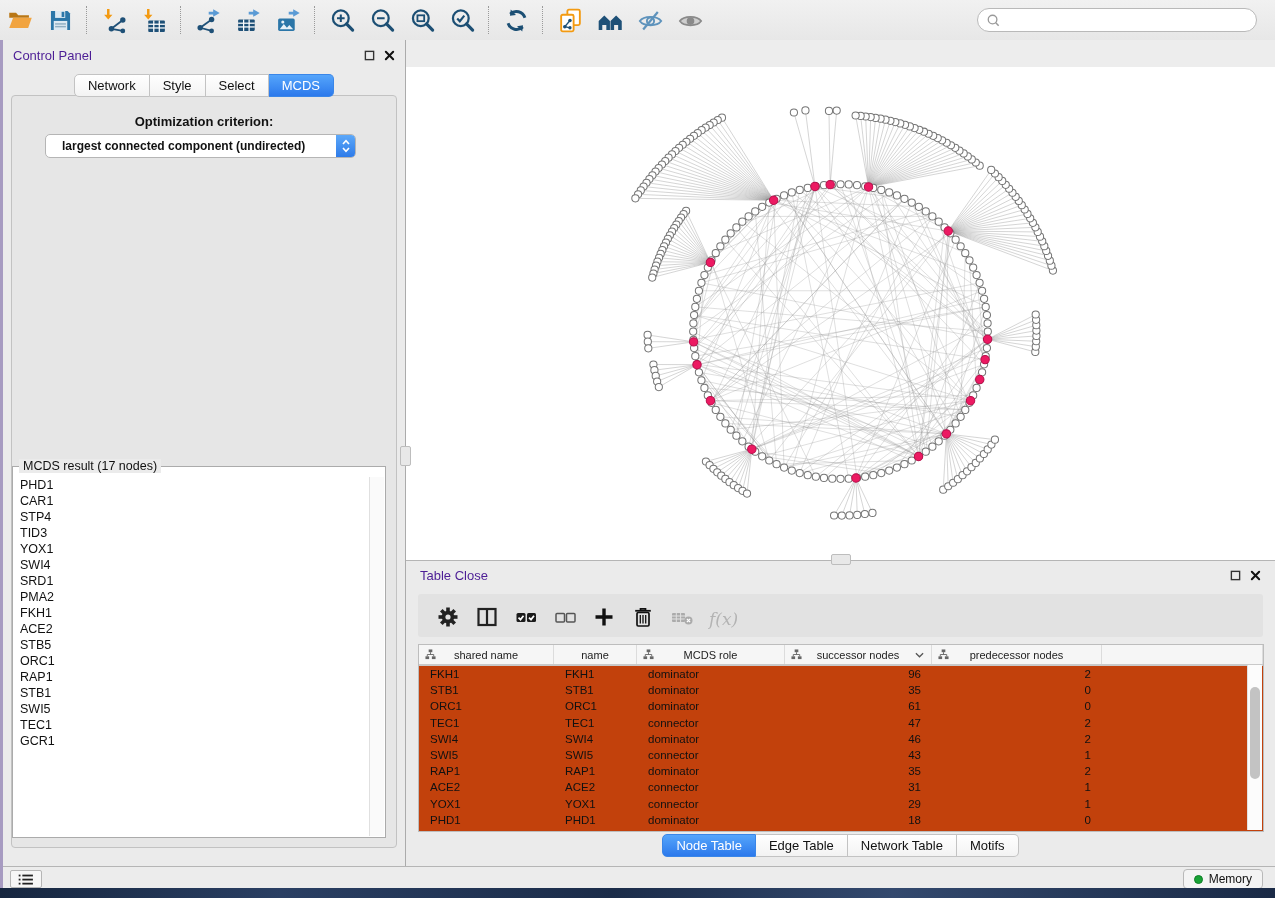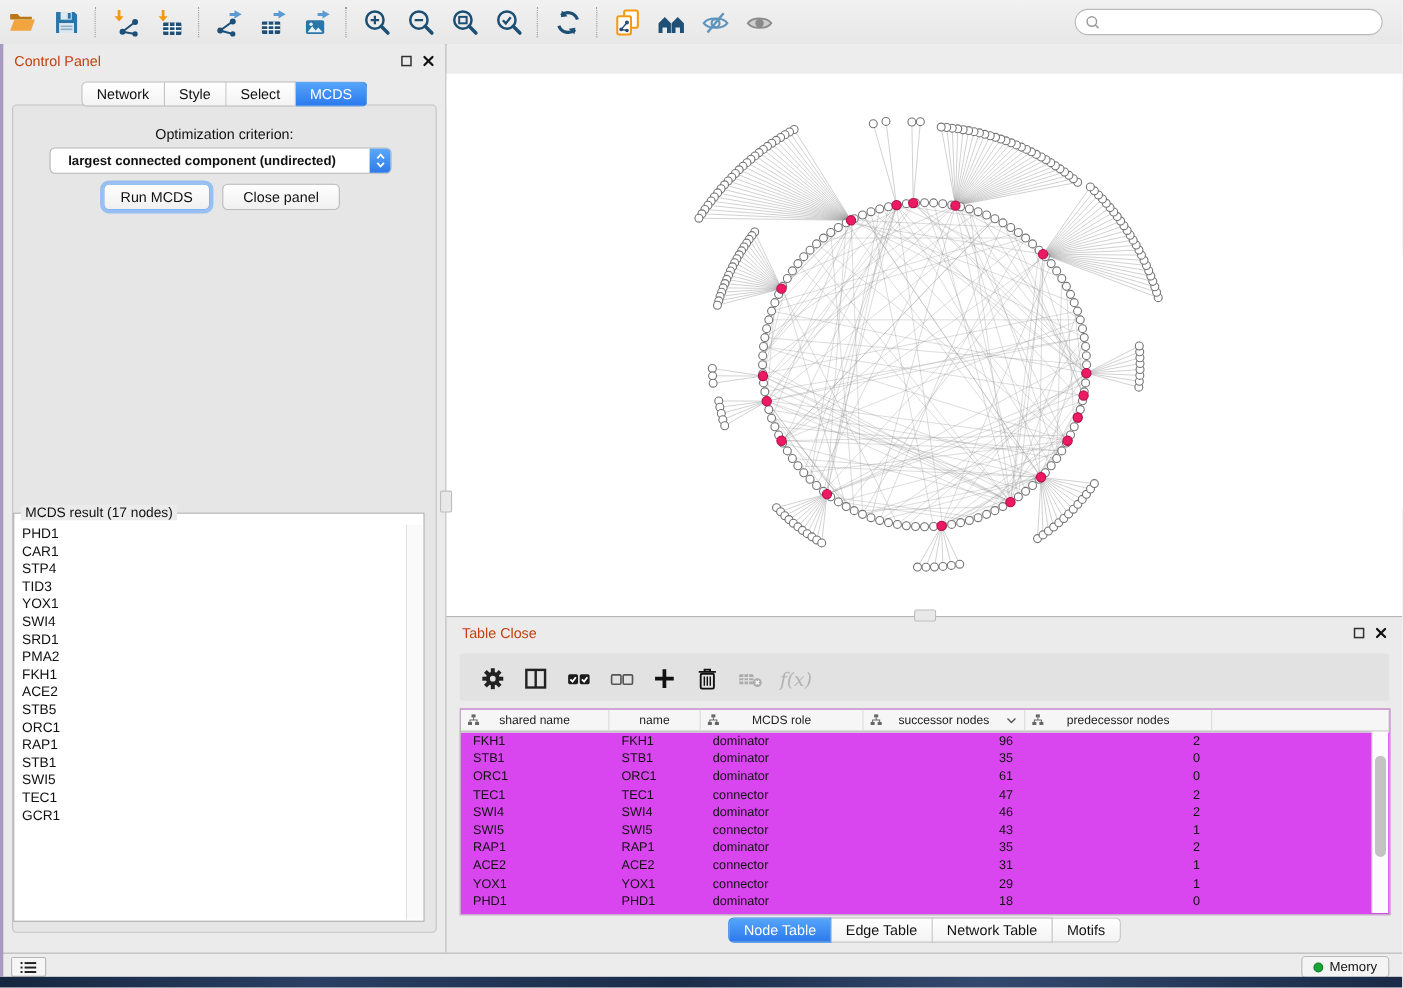--- a/index.html
+++ b/index.html
@@ -10,35 +10,35 @@
            background:linear-gradient(#F1F1F1,#E7E7E7);border-bottom:1px solid #BDBDBD;
            display:flex;align-items:center;}
   .tbtn{width:40px;height:34px;display:flex;align-items:center;justify-content:center;cursor:default;}
   .tbtn svg{width:27px;height:27px;}
   .tsep{width:1px;height:28px;border-left:1px dotted #9a9a9a;margin:0 6px;}
   .search-wrap{position:absolute;right:18px;top:8px;width:280px;height:24px;background:#fff;
                border:1px solid #B9B9B9;border-radius:12px;display:flex;align-items:center;padding-left:8px;box-sizing:border-box;}
   .search-wrap svg{width:15px;height:15px;}
   .search-wrap input{border:none;outline:none;flex:1;font:12px "Liberation Sans",sans-serif;background:transparent;margin-left:4px;}
   
-  .panel-title{font-size:13px;color:#c2410c;}
+  .panel-title{font-size:13px;color:#4c1d95;}
   .win-icons{display:flex;gap:9px;align-items:center;}
   .win-icons svg{width:11px;height:11px;}
   
   .control-panel{position:absolute;left:3px;top:40px;width:402px;height:826px;background:#EBEBEB;}
   .cp-header{position:absolute;left:10px;top:8px;right:10px;display:flex;justify-content:space-between;align-items:center;}
   .cp-tabs{position:absolute;top:34px;left:0;right:0;display:flex;justify-content:center;z-index:2;}
   .seg-btn{font-size:13px;padding:3px 13px;background:linear-gradient(#FFFFFF,#F3F3F3);
            border:1px solid #C3C3C3;border-left-width:0;color:#111;cursor:default;}
   .seg-btn:first-child{border-left-width:1px;border-radius:5px 0 0 5px;}
   .seg-btn:last-child{border-radius:0 5px 5px 0;}
   .seg-btn.active{background:linear-gradient(#55A5FB,#2C79EC);color:#fff;border-color:#3A86E8;}
   .cp-body{position:absolute;left:8px;right:8px;top:55px;bottom:18px;background:#E6E6E6;
            border:1px solid #C2C2C2;border-radius:4px;}
-  .opt-label{position:absolute;top:74px;left:0;right:0;text-align:center;font-size:13px;}
+  .opt-label{position:absolute;top:74px;left:0;right:0;text-align:center;font-size:13px;font-weight:bold;}
   .dropdown{position:absolute;left:42px;top:94px;width:311px;height:24px;background:#fff;
             border:1px solid #B5B5B5;border-radius:5px;display:flex;align-items:center;box-sizing:border-box;}
   .dropdown .dd-text{flex:1;font-size:12px;padding-left:16px;white-space:nowrap;overflow:hidden;font-weight:bold;}
   .dd-stepper{width:19px;height:22px;border-radius:0 4px 4px 0;background:linear-gradient(#5CA8F9,#2E7BE9);
               display:flex;align-items:center;justify-content:center;}
   .dd-stepper svg{width:10px;height:16px;}
   .btn-row{position:absolute;top:127px;left:0;right:0;height:24px;}
   .mac-btn{position:absolute;height:24px;background:linear-gradient(#FFFFFF,#F0F0F0);
            border:1px solid #BCBCBC;border-radius:5px;font-size:13px;color:#111;
            display:flex;align-items:center;justify-content:center;box-sizing:border-box;cursor:default;}
@@ -65,21 +65,21 @@
   .h-grip{position:absolute;left:425px;top:514px;width:18px;height:9px;background:#E8E8E8;
           border:1px solid #BDBDBD;border-radius:2px;z-index:5;}
   
   .table-panel{position:absolute;left:0;bottom:0;right:0;height:306px;background:#EBEBEB;border-top:1px solid #B5B5B5;box-sizing:border-box;}
   .tp-header{position:absolute;left:14px;top:7px;right:14px;display:flex;justify-content:space-between;align-items:center;}
   .tp-toolbar{position:absolute;left:12px;right:12px;top:33px;height:43px;background:#E2E2E2;
               border-radius:3px;display:flex;align-items:center;padding-left:16px;gap:12px;box-sizing:border-box;}
   .tp-tbtn{width:27px;height:27px;display:flex;align-items:flex-end;justify-content:center;}
   .tp-tbtn svg{width:24px;height:24px;}
   .fx-label{font:italic 17px "DejaVu Serif",serif;color:#B3B3B3;margin-left:2px;}
-  .table-wrap{position:absolute;left:12px;top:83px;width:846px;height:188px;background:#d946ef;
+  .table-wrap{position:absolute;left:12px;top:83px;width:846px;height:188px;background:#c2410c;
               border:1px solid #BDBDBD;box-sizing:border-box;overflow:hidden;}
   .thead{display:flex;height:19px;background:#F6F6F6;border-bottom:2px solid #C9C9C9;}
   .th{position:relative;display:flex;align-items:center;justify-content:center;font-size:11px;
       color:#222;border-right:1px solid #DCDCDC;box-sizing:border-box;}
   .th .col-ico{position:absolute;left:6px;width:11px;height:11px;}
   .th .sort-ico{position:absolute;right:7px;width:9px;height:6px;}
   .tr{display:flex;height:16.2px;align-items:center;font-size:11.5px;}
   .td{box-sizing:border-box;padding:0 11px;white-space:nowrap;overflow:hidden;}
   .td.num{text-align:right;}
   .tv-scroll{position:absolute;top:20px;right:1px;bottom:1px;width:14px;background:#FCFCFC;border-left:1px solid #E2E2E2;}
@@ -287,24 +287,20 @@
       </div>
     <div class="opt-label">Optimization criterion:</div>
     <div class="dropdown">
       <span class="dd-text">largest connected component (undirected)</span>
       <span class="dd-stepper">
         <svg viewBox="0 0 10 16">
             <path d="M2 6l3-3.4L8 6" stroke="#fff" stroke-width="1.6" fill="none"></path>
             <path d="M2 10l3 3.4L8 10" stroke="#fff" stroke-width="1.6" fill="none"></path>
           </svg>
       </span>
-    </div>
-    <div class="btn-row">
-      <div class="mac-btn focused" style="left:91px;width:97px;">Run MCDS</div>
-      <div class="mac-btn" style="left:199px;width:107px;">Close panel</div>
     </div>
     <div class="mcds-fieldset">
       <div class="mcds-legend">MCDS result (17 nodes)</div>
       <div class="mcds-list" id="mcds-list">
           <div>PHD1</div>
           <div>CAR1</div>
           <div>STP4</div>
           <div>TID3</div>
           <div>YOX1</div>
           <div>SWI4</div>

